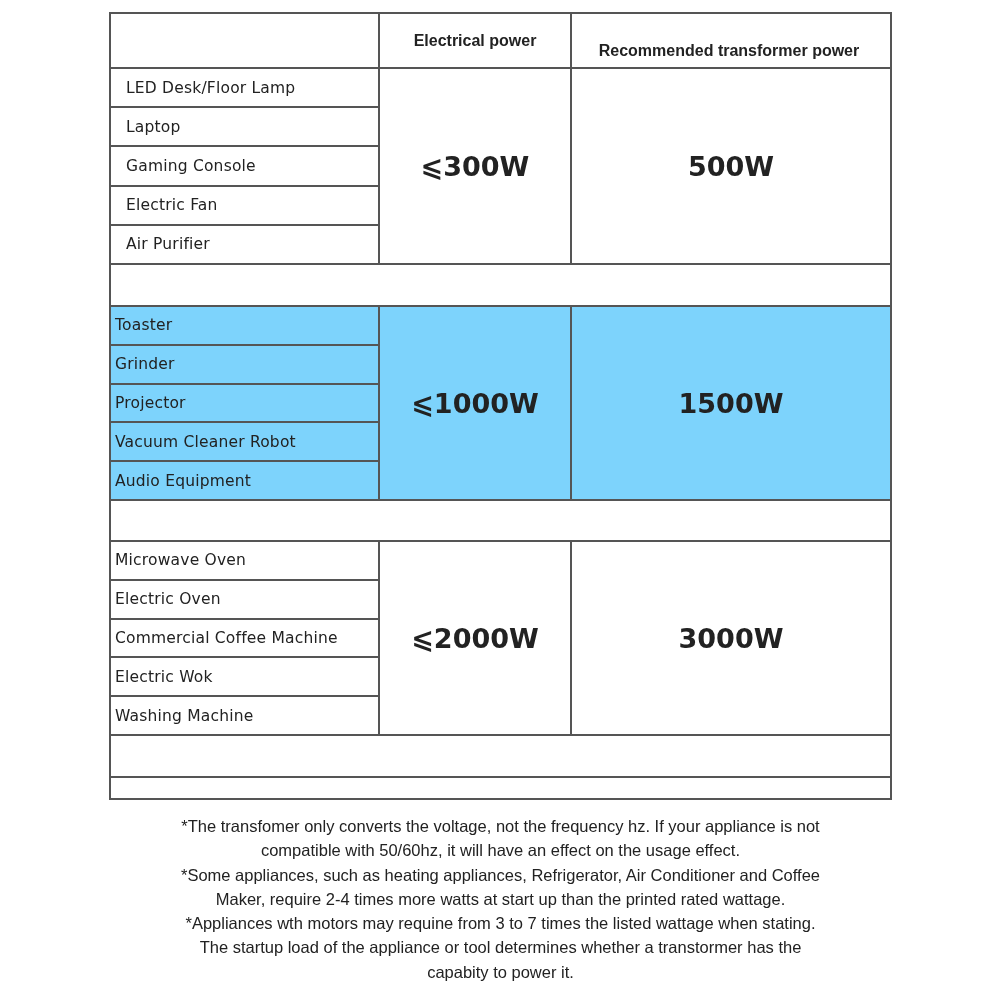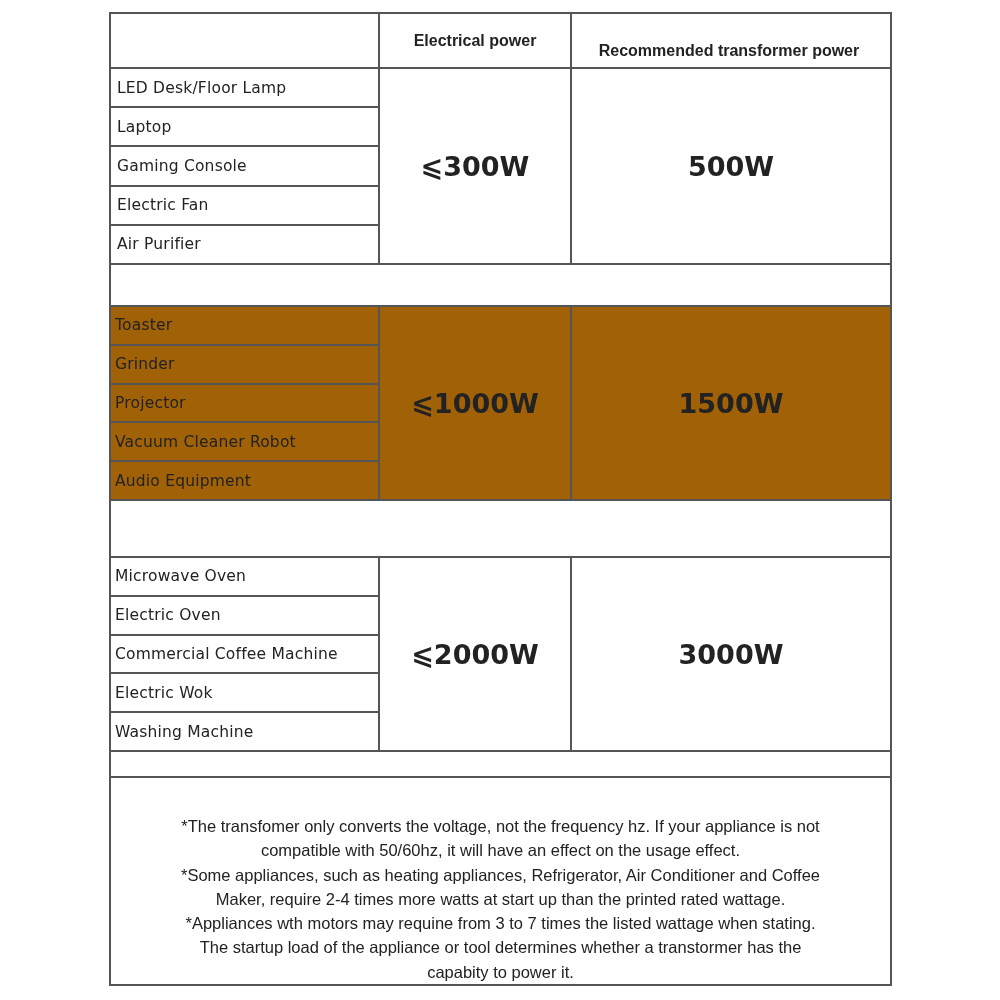--- a/index.html
+++ b/index.html
@@ -13,21 +13,21 @@
       position: relative;
       overflow: hidden;
       font-family: "DejaVu Sans", sans-serif;
       color: #222222;
     }
     .frame {
       position: absolute;
       left: 109px;
       top: 12px;
       width: 783px;
-      height: 974px;
+      height: 788px;
       box-sizing: border-box;
       border: 2px solid #555555;
     }
     .row {
       position: absolute;
       left: 0;
       right: 0;
       box-sizing: border-box;
     }
     .header-row {
@@ -55,39 +55,39 @@
     .group {
       position: absolute;
       left: 0;
       right: 0;
       height: 196px;
       box-sizing: border-box;
       border-bottom: 2px solid #555555;
     }
     .group.g0 { top: 55px; }
     .group.g1 { top: 291px; border-top: 2px solid #555555; }
-    .group.g2 { top: 542px; border-top: 2px solid #555555; }
-    .group.highlight { background: #a16207; }
+    .group.g2 { top: 526px; border-top: 2px solid #555555; }
+    .group.highlight { background: #7dd3fc; }
 
     .items {
       position: absolute;
       left: 0;
       top: 0;
       width: 269px;
       bottom: 0;
       box-sizing: border-box;
       border-right: 2px solid #555555;
       display: flex;
       flex-direction: column;
     }
     .item {
       flex: 1;
       display: flex;
       align-items: center;
-      padding-left: 6px;
+      padding-left: 15px;
       font-size: 15.5px;
       color: #222222;
       box-sizing: border-box;
       border-bottom: 2px solid #555555;
       letter-spacing: 0.2px;
     }
     .item:last-child { border-bottom: none; }
     .group.g1 .item, .group.g2 .item { padding-left: 4px; }
 
     .power, .transformer {

